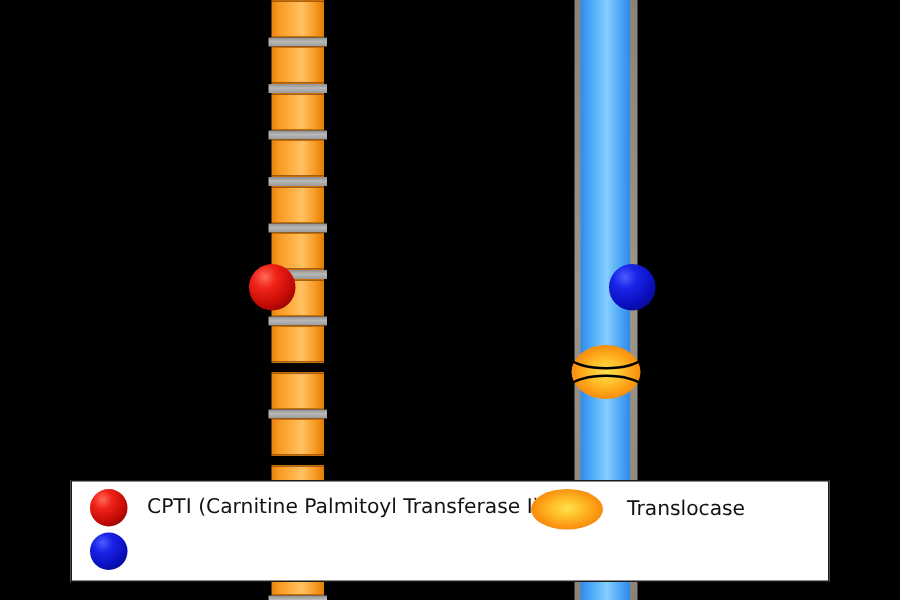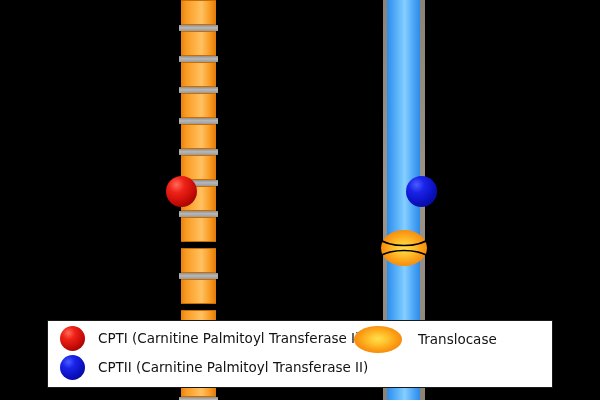--- a/index.html
+++ b/index.html
@@ -260,21 +260,20 @@
 
   <div id="legend-box">
 
     <div class="legend-row" id="legend-row-cpti">
       <span class="legend-swatch red"></span>
       <span class="legend-label">CPTI (Carnitine Palmitoyl Transferase I)</span>
     </div>
 
     <div class="legend-row" id="legend-row-cptii">
       <span class="legend-swatch blue"></span>
-      <span class="legend-label">CPTII (Carnitine Palmitoyl Transferase II)</span>
     </div>
 
     <div class="legend-row" id="legend-row-translocase">
       <span class="legend-swatch ellipse"></span>
       <span class="legend-label">Translocase</span>
     </div>
 
   </div>
 </div>
 

